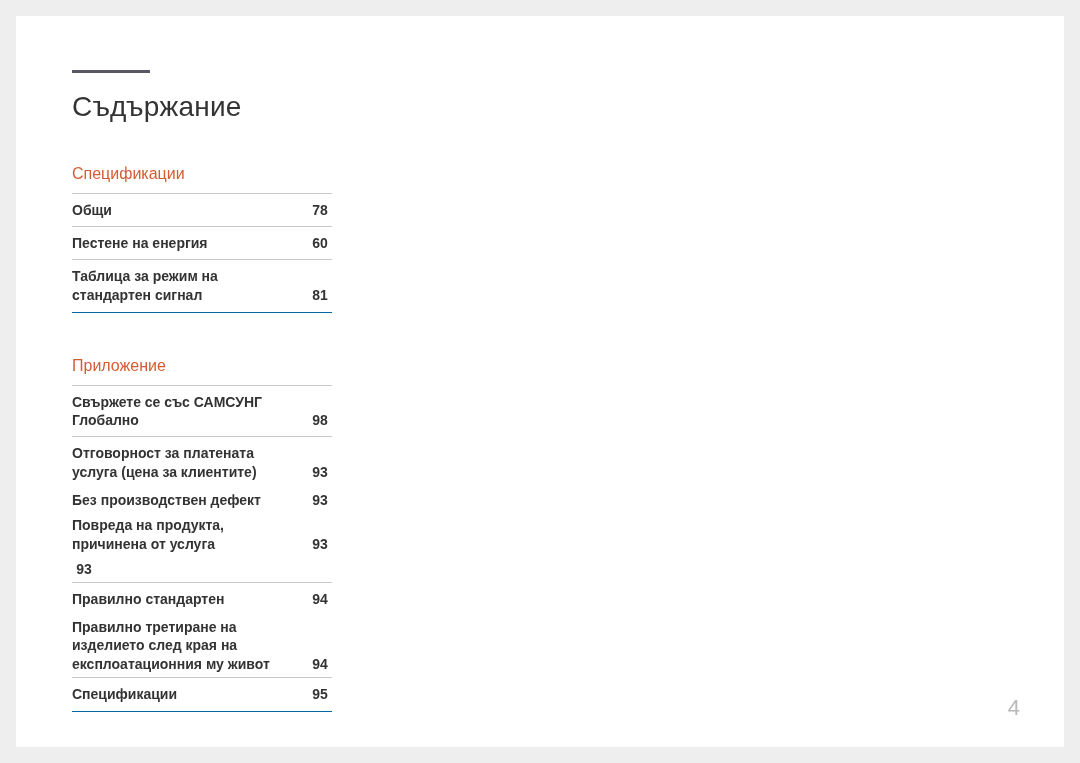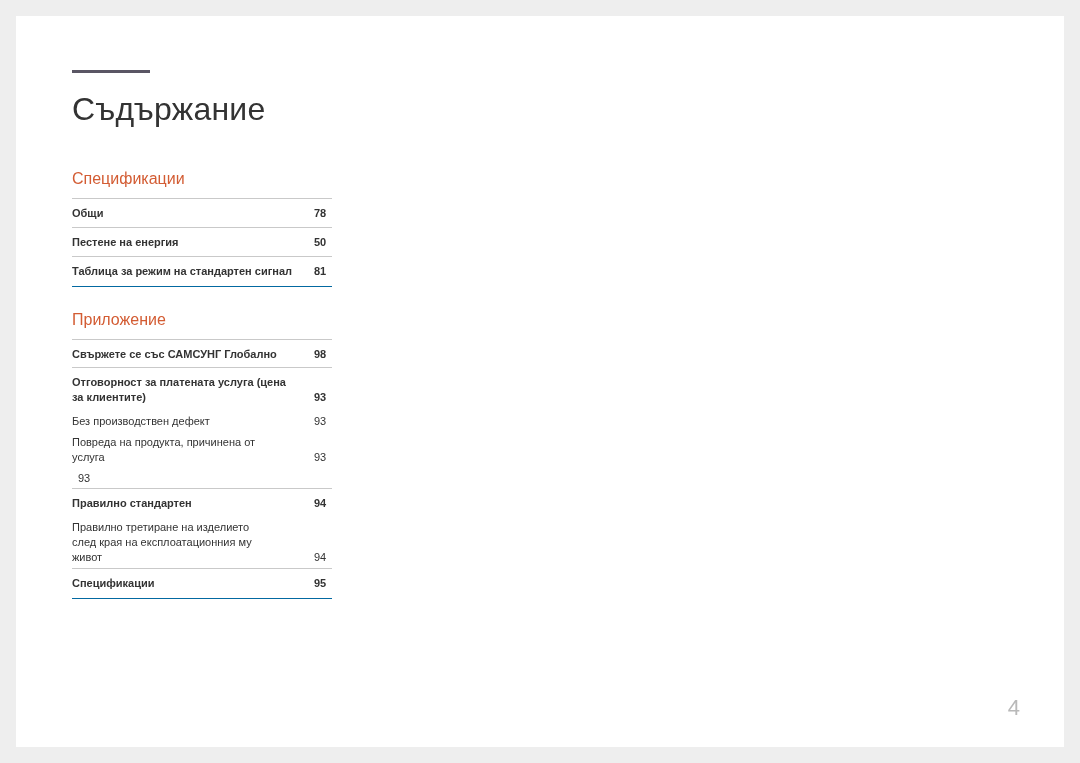--- a/index.html
+++ b/index.html
@@ -16,47 +16,47 @@
     position: relative;
     padding: 54px 56px 30px 56px;
   }
   .rule {
     width: 78px;
     height: 3px;
     background: #5a5664;
     margin-bottom: 18px;
   }
   .title {
-    font-size: 32px;
+    font-size: 28px;
     font-weight: 400;
     color: #333333;
     letter-spacing: 0.2px;
     margin-bottom: 42px;
   }
   .section-title {
     font-size: 16px;
     font-weight: 400;
     color: #d35c33;
     margin-bottom: 10px;
   }
   .toc {
     width: 260px;
   }
-  .toc-block { margin-bottom: 24px; }
+  .toc-block { margin-bottom: 44px; }
   .entry {
     display: flex;
     justify-content: space-between;
     align-items: flex-end;
     border-top: 1px solid #c9c9c9;
     padding: 7px 0 6px 0;
-    font-size: 11px;
+    font-size: 14px;
     line-height: 1.35;
     color: #333;
   }
-  .entry.sub { border-top: none; padding: 3px 0 3px 0; font-weight: 400; gap: 20px; }
+  .entry.sub { border-top: none; padding: 3px 0 3px 0; font-weight: 700; gap: 20px; }
   .entry .label { flex: 1; padding-right: 12px; }
   .entry .page-num { width: 24px; text-align: center; }
   .entry.bold .label, .entry.bold .page-num { font-weight: 700; }
   .entry.last { border-bottom: 1px solid #0369a1; padding-bottom: 7px; }
   .page-number {
     position: absolute;
     bottom: 26px;
     right: 44px;
     font-size: 22px;
     color: #b9b9b9;
@@ -72,21 +72,21 @@
 
   <div class="toc">
     <div class="toc-block">
       <div class="section-title">Спецификации</div>
       <div class="entry bold">
         <span class="label">Общи</span>
         <span class="page-num">78</span>
       </div>
       <div class="entry bold">
         <span class="label">Пестене на енергия</span>
-        <span class="page-num">50</span>
+        <span class="page-num">60</span>
       </div>
       <div class="entry bold last">
         <span class="label">Таблица за режим на стандартен сигнал</span>
         <span class="page-num">81</span>
       </div>
     </div>
 
     <div class="toc-block">
       <div class="section-title">Приложение</div>
       <div class="entry bold">

